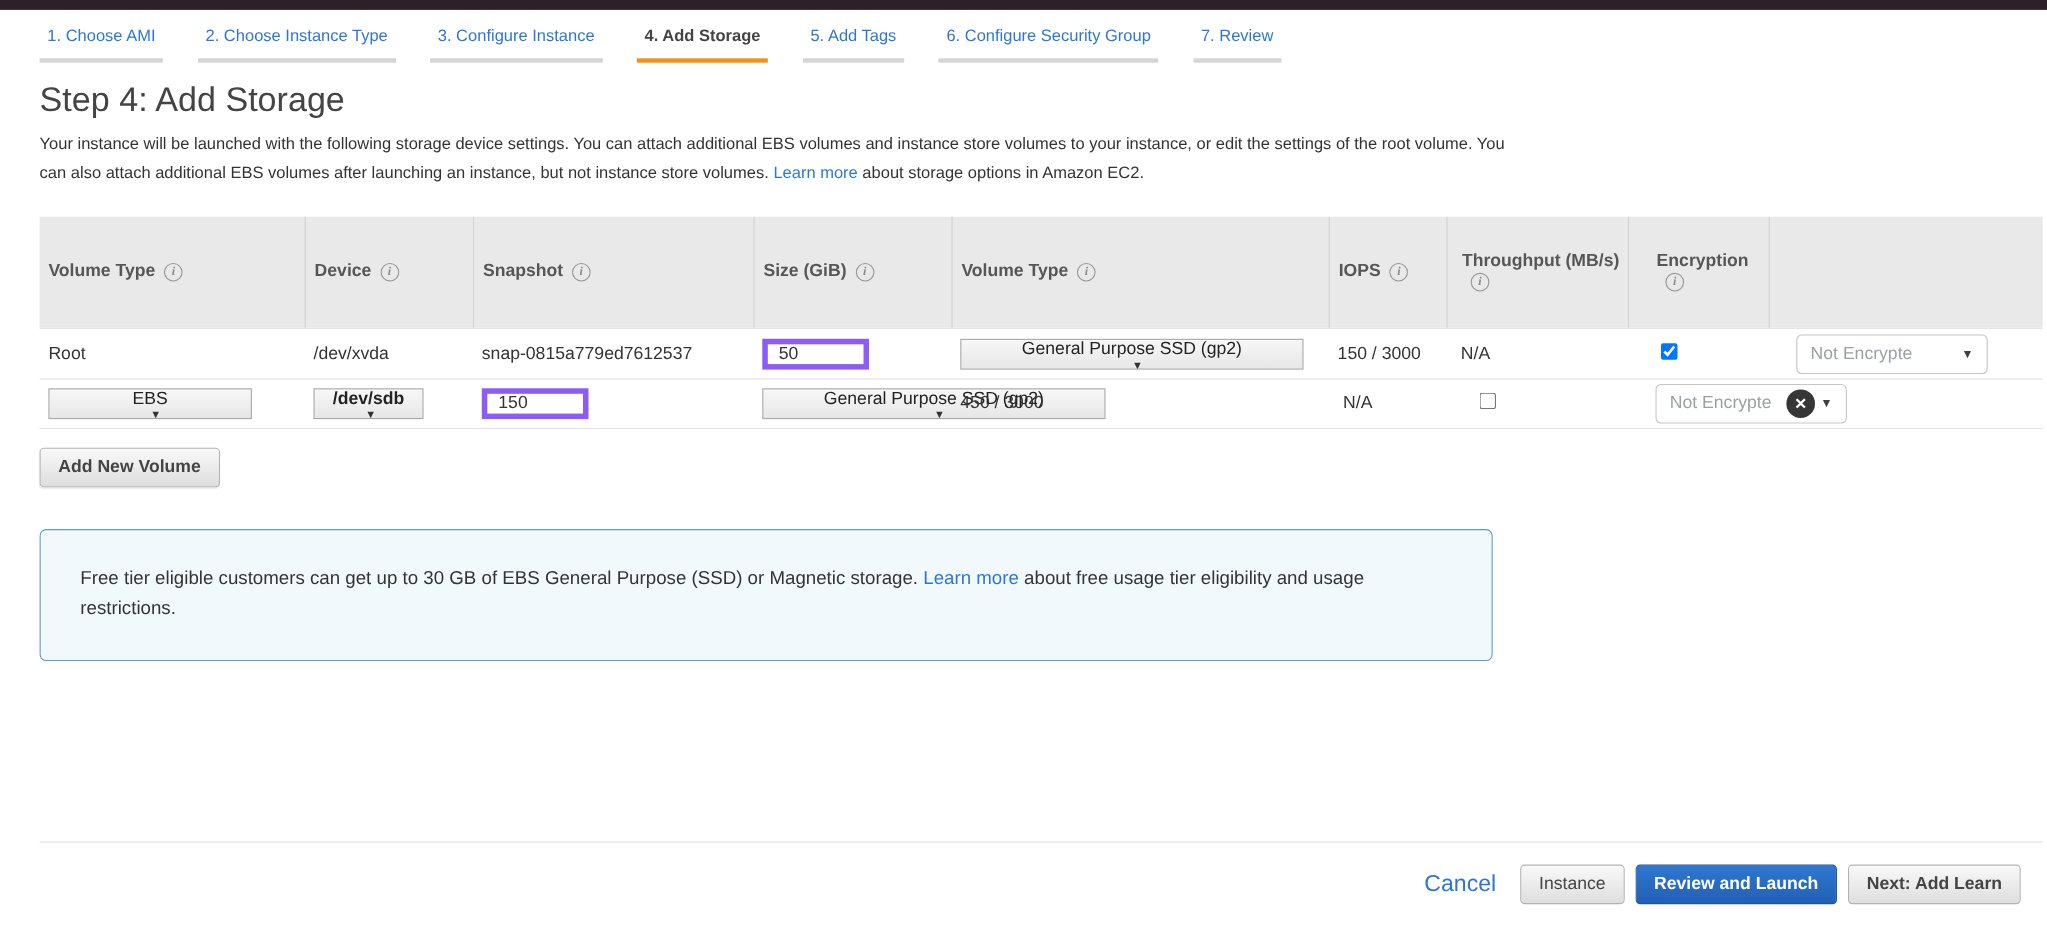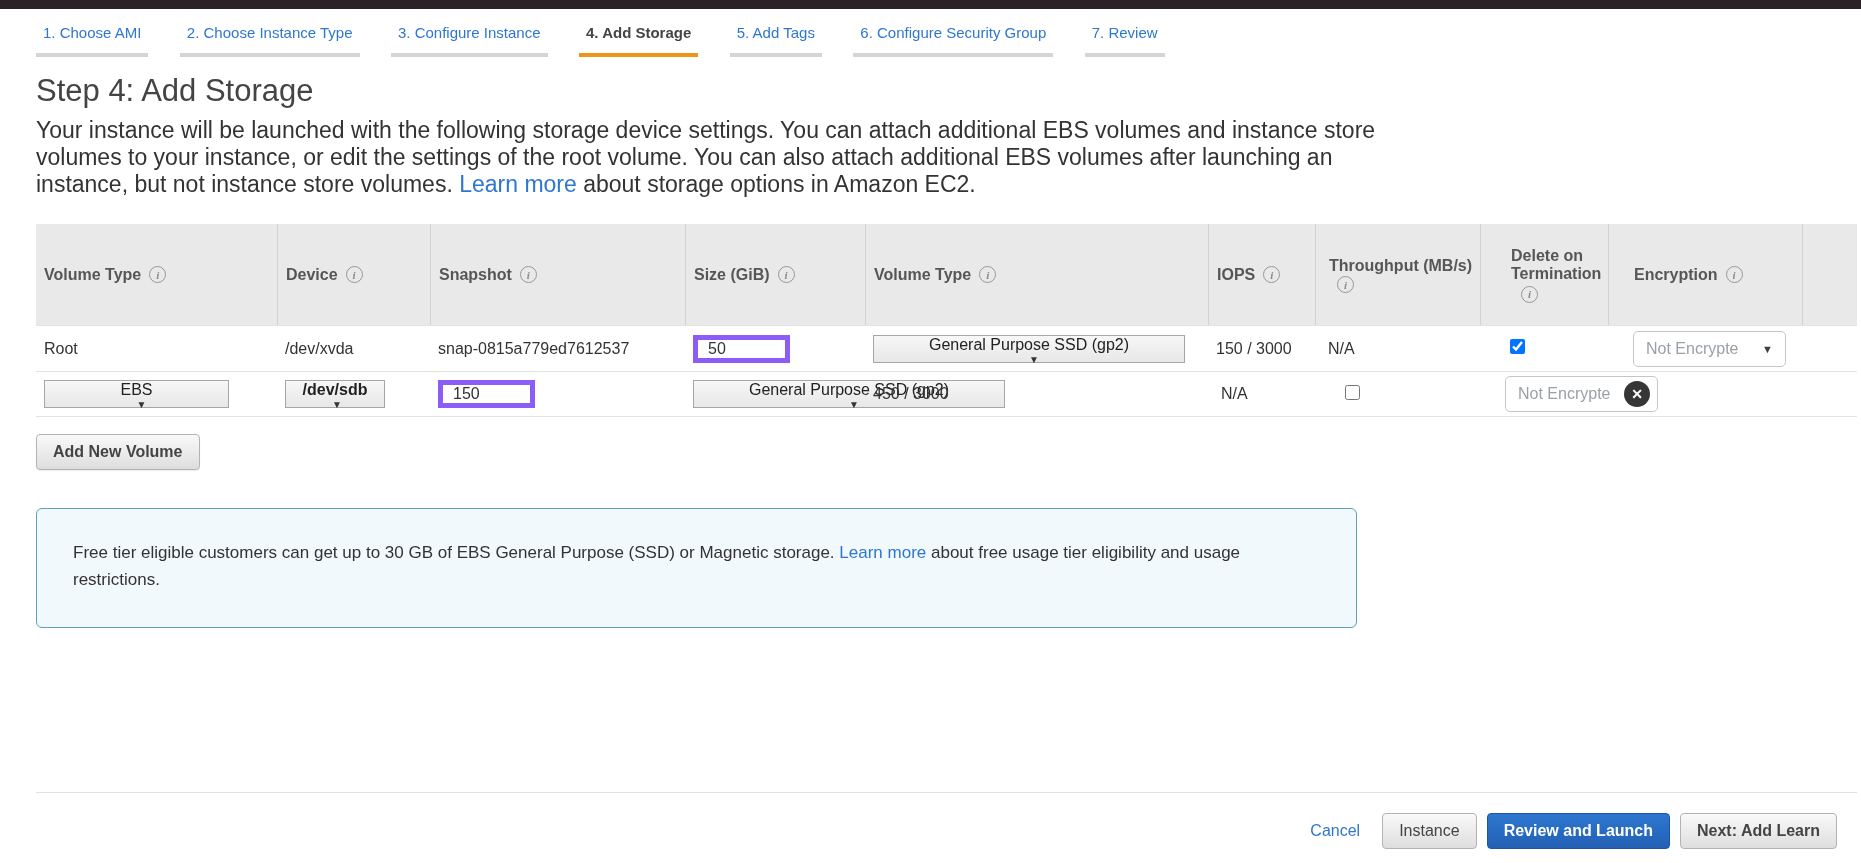--- a/index.html
+++ b/index.html
@@ -10,21 +10,21 @@
 
   
   .tabs { padding: 15px 0 0 36px; white-space: nowrap; }
   .tab { display: inline-block; margin-right: 27px; padding: 0 7px 12px 7px;
     font-size: 15px; color: #2e77d0; border-bottom: 4px solid #d5d5d5; cursor: pointer; }
   .tab.active { color: #444; font-weight: bold; border-bottom-color: #ef9419; }
 
   
   .page-head { margin: 16px 36px 0 36px; }
   .page-title { font-size: 31px; font-weight: 400; color: #444; letter-spacing: 0; }
-  .page-desc { margin-top: 8px; font-size: 23px; line-height: 27px; color: #333; width: 1350px; }
+  .page-desc { margin-top: 8px; font-size: 15px; line-height: 27px; color: #333; width: 1350px; }
   a.link { color: #2e77d0; text-decoration: none; cursor: pointer; }
 
   
   .table { margin: 26px 0 0 36px; width: 1821px; font-size: 16px; }
   .trow { display: grid; align-items: center;
     grid-template-columns: 241px 153px 255px 180px 343px 107px 165px 128px 194px 55px; }
   .thead { background: #e9e9e9; height: 101px; color: #565656; font-weight: bold; }
   .thead > div { height: 100%; display: flex; align-items: center; padding-left: 8px; }
   .thead > div + div { border-left: 1px solid #d2d2d2; }
   .th-inner { display: block; }
@@ -52,21 +52,21 @@
   .sel-dev { width: 100px; font-weight: bold; }
   .sel-gp2 { width: 312px; }
 
   .txt-input { height: 28px; border: 5px solid #8b5cf6; background: #fff;
     font-size: 16px; color: #333; padding: 0 10px; font-family: "Liberation Sans", sans-serif; }
   .size-input { width: 97px; }
   .snap-input { width: 183px; height: 30px; border-color: #c9c9c9; }
   .snap-input::placeholder { color: #9b9b9b; opacity: 1; }
 
   .enc-sel { display: inline-flex; align-items: center; justify-content: space-between;
-    width: 153px; height: 36px; border: 1px solid #c5c5c5; border-radius: 5px;
+    width: 174px; height: 36px; border: 1px solid #c5c5c5; border-radius: 5px;
     background: #fff; padding: 0 12px; color: #9aa0a6; font-size: 16px; cursor: pointer; }
   .enc-sel .arrow { color: #3c4043; font-size: 11px; }
 
   .chk { width: 15px; height: 15px; cursor: pointer; }
 
   .del-x { display: inline-flex; align-items: center; justify-content: center;
     width: 26px; height: 26px; border-radius: 50%; background: #363636; color: #fff;
     font-size: 14px; font-weight: bold; cursor: pointer; margin-left: 10px; }
 
   
@@ -78,21 +78,21 @@
 
   
   .notice { margin: 38px 0 0 36px; width: 1321px; min-height: 120px;
     background: #f2f9fc; border: 1px solid #5d9fc4; border-radius: 6px;
     padding: 30px 36px; font-size: 17px; line-height: 27px; color: #333; }
 
   
   .footer-rule { margin: 164px 0 0 36px; width: 1821px; border-top: 1px solid #e0e0e0; }
   .footer { margin-top: 20px; width: 1837px; display: flex; justify-content: flex-end;
     align-items: center; gap: 10px; }
-  .cancel-link { font-size: 16px; margin-right: 12px; }
+  .cancel-link { font-size: 21px; margin-right: 12px; }
   .btn-prev { font-weight: 400; }
   .btn-next { font-weight: bold; }
   .btn-primary { font-weight: bold; color: #fff; border: 1px solid #1f55a0;
     background: linear-gradient(#2e77d0, #2360b4); }
 </style>
 </head>
 <body>
 
 
 
@@ -134,23 +134,20 @@
     </div>
     <div>
       <span class="th-inner"><span class="hlabel">Volume Type</span><span class="info-badge">i</span></span>
     </div>
     <div>
       <span class="th-inner"><span class="hlabel">IOPS</span><span class="info-badge">i</span></span>
     </div>
     <div class="cell-pad-tp">
       <span class="th-inner" style="width:150px;"><span class="hlabel">Throughput (MB/s)</span><span class="info-badge">i</span></span>
     </div>
-    <div class="cell-pad-del th-del">
-      <span class="th-inner"><span class="hlabel">Delete on Termination</span><span class="info-badge" style="margin-left:10px;margin-top:3px;">i</span></span>
-    </div>
     <div class="cell-pad-enc">
       <span class="th-inner"><span class="hlabel">Encryption</span><span class="info-badge">i</span></span>
     </div>
     <div></div>
   </div>
 
   <div class="trow tbody-row">
     <div>Root</div>
     <div>/dev/xvda</div>
     <div>snap-0815a779ed7612537</div>

